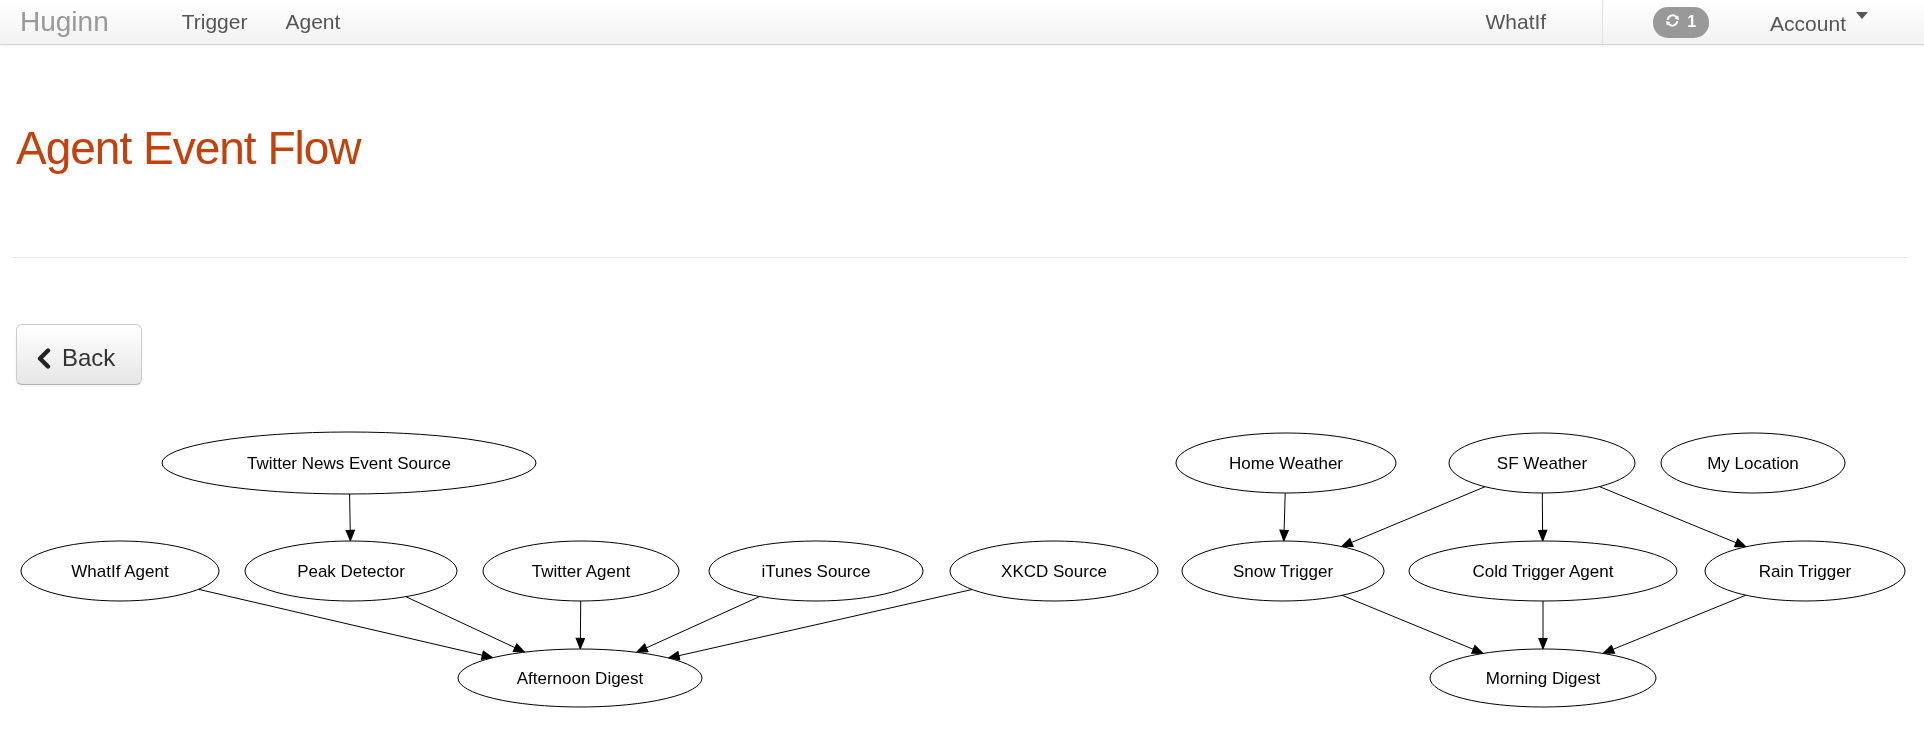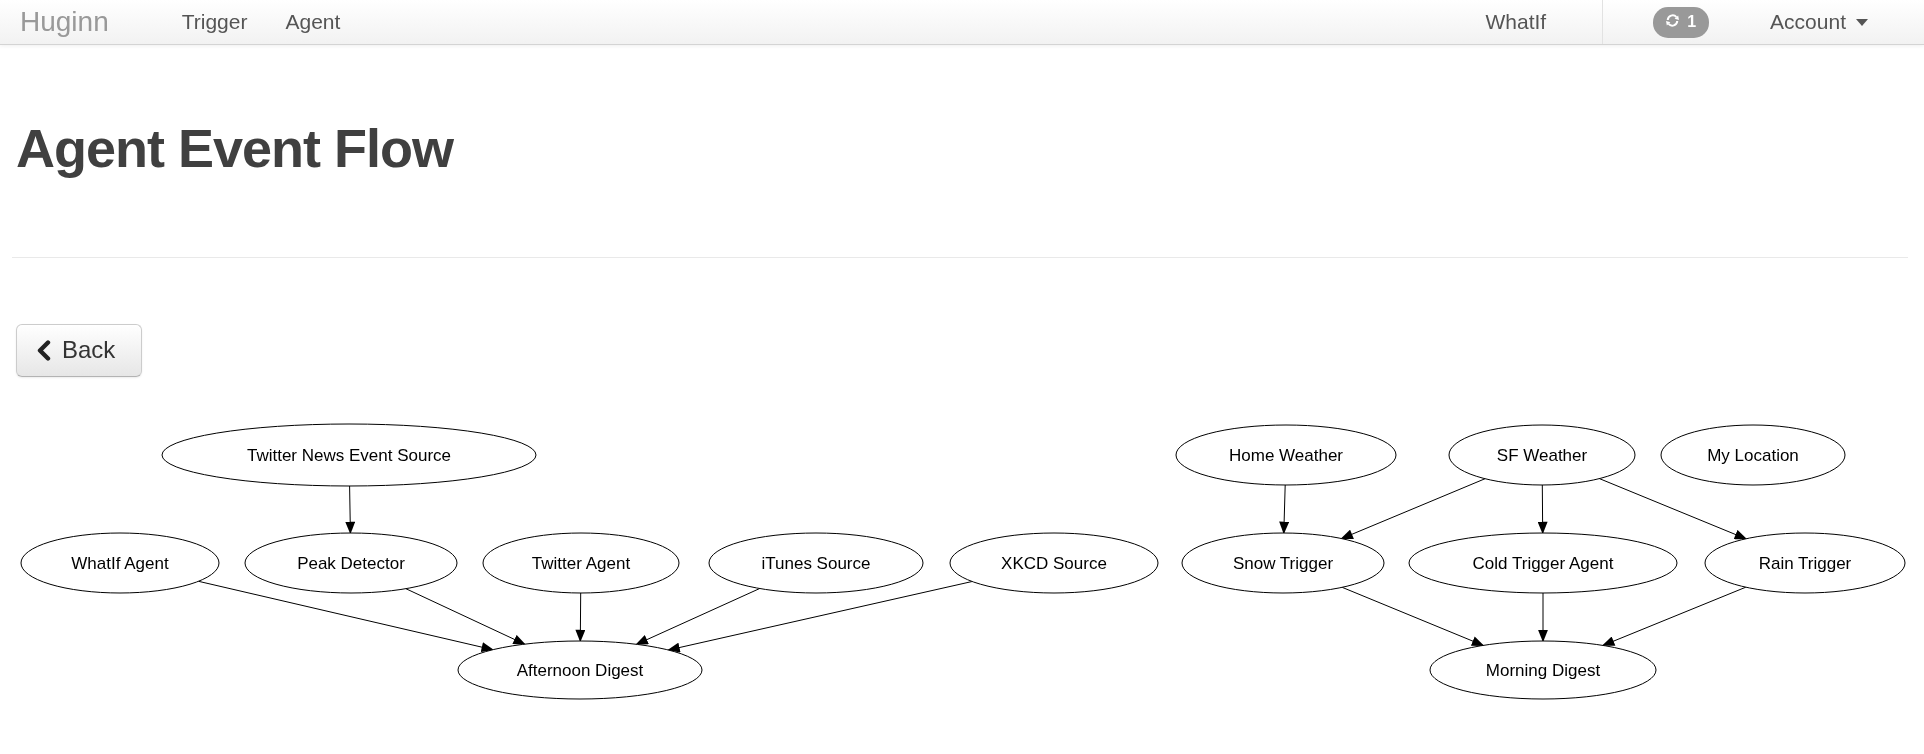--- a/index.html
+++ b/index.html
@@ -47,55 +47,55 @@
     background: #999999;
     color: #ffffff;
     border-radius: 15px;
     padding: 5px 13px 5px 11px;
     font-size: 16px;
     font-weight: bold;
     text-decoration: none;
     line-height: 18px;
   }
   .account-item {
-    display: flex; align-items: center;
-    padding: 0 56px 0 61px;
+    display: flex; align-items: flex-start;
+    padding: 12px 56px 0 61px;
     font-size: 21px;
     color: #555555;
     text-decoration: none;
   }
   .caret {
     display: inline-block;
     width: 0; height: 0;
     margin-left: 10px;
     border-left: 6px solid transparent;
     border-right: 6px solid transparent;
     border-top: 7px solid #555555;
   }
 
   
   .page-title {
     margin: 76px 16px 0 16px;
-    font-size: 54px;
+    font-size: 46px;
     line-height: 54px;
-    font-weight: bold;
+    font-weight: normal;
     letter-spacing: -1px;
-    color: #404040;
+    color: #c2410c;
   }
   hr.divider {
     border: 0;
     border-top: 1px solid #e9e9e9;
     margin: 82px 16px 0 12px;
   }
 
   
   .back-wrap { margin: 66px 0 0 16px; }
   .btn-back {
     display: inline-flex; align-items: center;
-    padding: 12px 26px 13px 19px;
+    padding: 20px 26px 13px 19px;
     font-family: inherit;
     font-size: 24px;
     line-height: 26px;
     color: #333333;
     background: linear-gradient(#ffffff, #e6e6e6);
     border: 1px solid #cccccc;
     border-bottom-color: #b3b3b3;
     border-radius: 6px;
     box-shadow: inset 0 1px 0 rgba(255,255,255,.9), 0 1px 2px rgba(0,0,0,.08);
     cursor: pointer;

